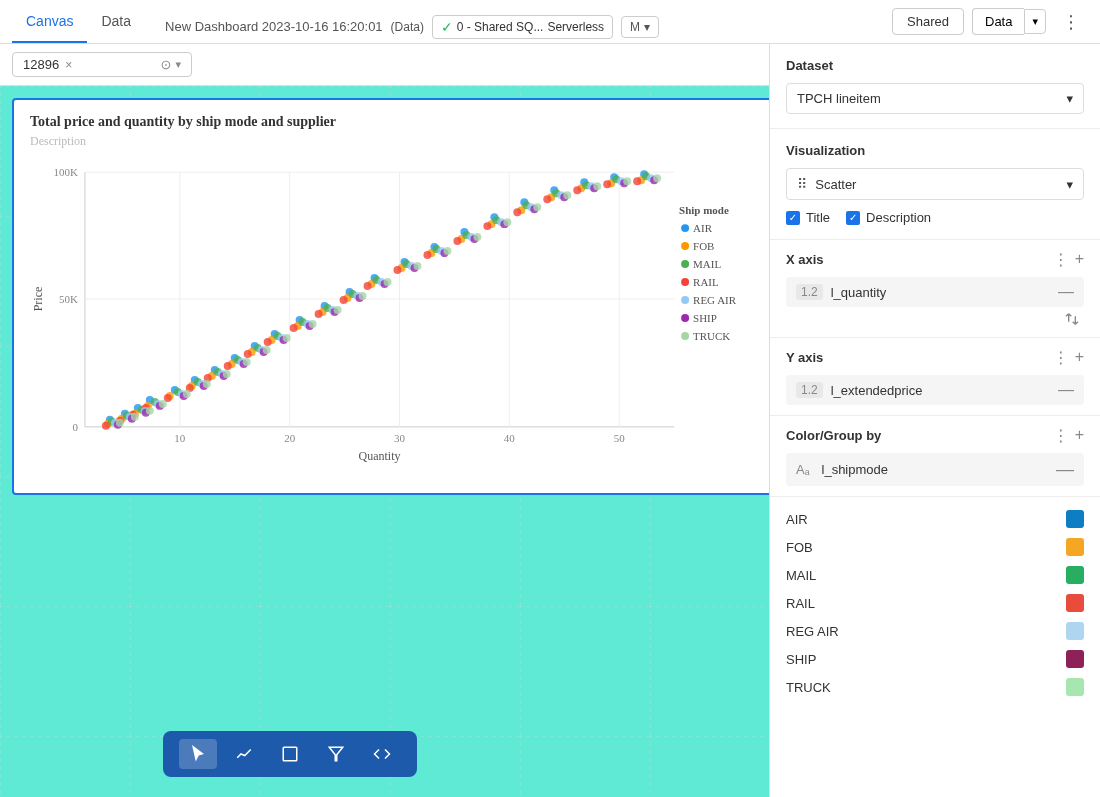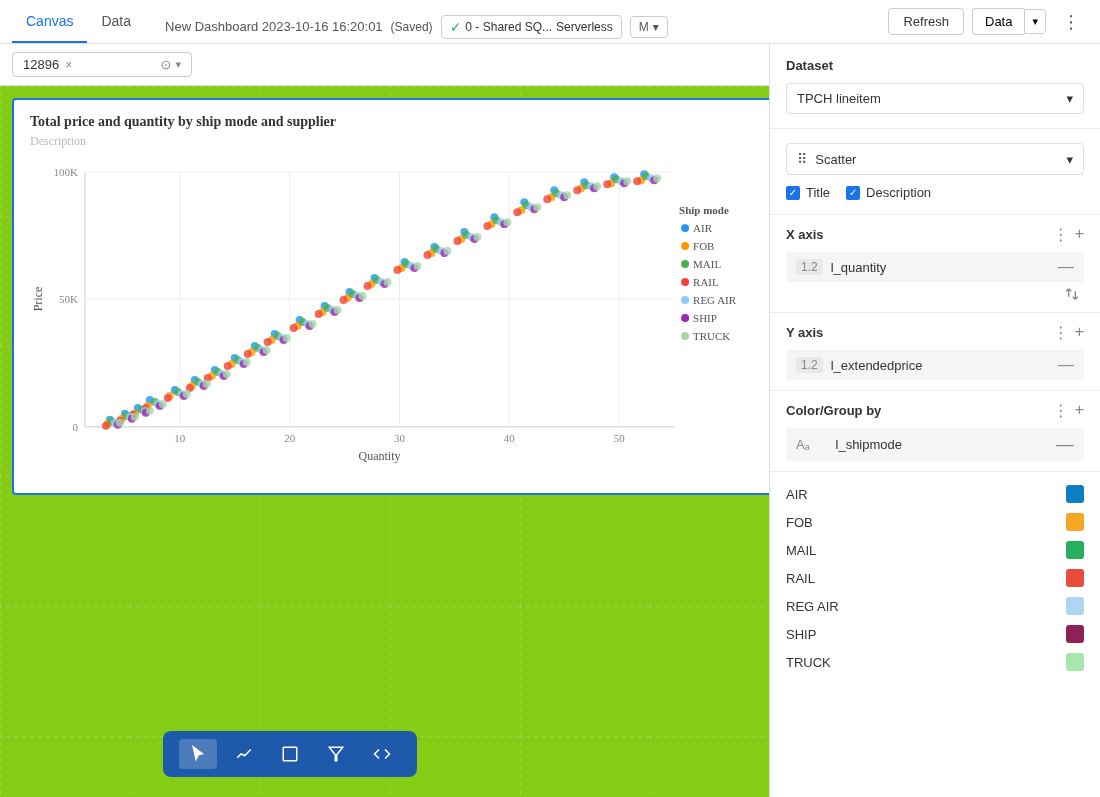--- a/index.html
+++ b/index.html
@@ -18,21 +18,21 @@
     .serverless-select { display: flex; align-items: center; gap: 4px; padding: 3px 8px; border: 1px solid #ccc; border-radius: 4px; font-size: 12px; cursor: pointer; }
     .topbar-actions { display: flex; align-items: center; gap: 8px; }
     .btn { padding: 5px 14px; border-radius: 4px; border: 1px solid #ccc; background: #fff; cursor: pointer; font-size: 13px; color: #333; }
     .btn-share { display: flex; align-items: center; gap: 0; }
     .share-main { padding: 5px 12px; border: 1px solid #ccc; border-right: none; border-radius: 4px 0 0 4px; background: #fff; cursor: pointer; font-size: 13px; }
     .share-caret { padding: 5px 7px; border: 1px solid #ccc; border-radius: 0 4px 4px 0; background: #fff; cursor: pointer; font-size: 11px; }
     .menu-dots { padding: 5px 8px; cursor: pointer; font-size: 18px; color: #555; }
 
     
     .main { display: flex; flex: 1; overflow: hidden; }
-    .canvas-area { flex: 1; background: #84cc16; display: flex; flex-direction: column; overflow: hidden; }
+    .canvas-area { flex: 1; background: #5eead4; display: flex; flex-direction: column; overflow: hidden; }
 
     
     .filter-bar { background: #fff; border-bottom: 1px solid #ddd; padding: 8px 12px; display: flex; align-items: center; gap: 8px; }
     .filter-tag { display: flex; align-items: center; gap: 6px; padding: 4px 10px; border: 1px solid #ccc; border-radius: 4px; background: #fff; font-size: 13px; min-width: 180px; }
     .filter-tag-clear { color: #888; cursor: pointer; font-size: 12px; }
     .filter-tag-right { display: flex; align-items: center; gap: 4px; margin-left: auto; }
     .filter-tag-icon { color: #888; cursor: pointer; }
     .filter-tag-caret { color: #888; cursor: pointer; font-size: 11px; }
 
     
@@ -69,53 +69,53 @@
     .axis-actions span { cursor: pointer; font-size: 16px; }
     .axis-pill { display: flex; align-items: center; background: #f5f5f5; border-radius: 4px; padding: 6px 10px; font-size: 13px; gap: 8px; }
     .axis-pill-type { color: #888; font-size: 12px; background: #e8e8e8; padding: 1px 5px; border-radius: 3px; }
     .axis-pill-name { font-weight: 500; flex: 1; }
     .axis-pill-action { color: #888; cursor: pointer; font-size: 16px; margin-left: auto; }
     .axis-swap { display: flex; justify-content: flex-end; padding: 4px 4px 0 0; cursor: pointer; color: #888; }
 
     
     .color-section { padding: 10px 16px; border-bottom: 1px solid #eee; }
     .color-header { display: flex; align-items: center; justify-content: space-between; margin-bottom: 8px; }
-    .color-pill { display: flex; align-items: center; background: #f5f5f5; border-radius: 4px; padding: 6px 10px; font-size: 13px; gap: 26px; }
+    .color-pill { display: flex; align-items: center; background: #f5f5f5; border-radius: 4px; padding: 6px 10px; font-size: 13px; gap: 12px; }
     .color-pill-icon { font-size: 13px; color: #888; }
     .color-pill-name { font-weight: 500; }
     .color-pill-minus { color: #888; cursor: pointer; font-size: 18px; margin-left: auto; }
 
     
     .shipmode-list { padding: 8px 16px; }
     .shipmode-item { display: flex; align-items: center; justify-content: space-between; padding: 5px 0; font-size: 13px; }
     .shipmode-swatch { width: 18px; height: 18px; border-radius: 3px; flex-shrink: 0; }
   </style>
 </head>
 <body>
 
 <div class="topbar">
   <div class="tabs">
     <div class="tab active">Canvas</div>
     <div class="tab">Data</div>
   </div>
   <div class="dashboard-info">
     <span class="dashboard-title">New Dashboard 2023-10-16 16:20:01</span>
-    <span class="saved-badge">(Saved)</span>
+    <span class="saved-badge">(Data)</span>
     <div class="status-badge">
       <span class="status-dot">✓</span>
       <span>0 - Shared SQ...</span>
       <span>Serverless</span>
     </div>
     <div class="serverless-select">
       <span>M</span>
       <span>▾</span>
     </div>
   </div>
   <div class="topbar-actions">
-    <button class="btn">Refresh</button>
+    <button class="btn">Shared</button>
     <div class="btn-share">
       <button class="share-main">Data</button>
       <button class="share-caret">▾</button>
     </div>
     <span class="menu-dots">⋮</span>
   </div>
 </div>
 
 <div class="main">
 
@@ -398,20 +398,21 @@
 
     <div class="panel-section">
       <div class="panel-label">Dataset</div>
       <div class="panel-select">
         <span>TPCH lineitem</span>
         <span>▾</span>
       </div>
     </div>
 
     <div class="panel-section">
+      <div class="panel-label">Visualization</div>
       <div class="panel-select">
         <div class="panel-select-inner">
           <span class="vis-icon">⠿</span>
           <span>Scatter</span>
         </div>
         <span>▾</span>
       </div>
       <div style="margin-top:10px;" class="checkboxes">
         <div class="checkbox-item">
           <div class="checkbox-box">✓</div>

